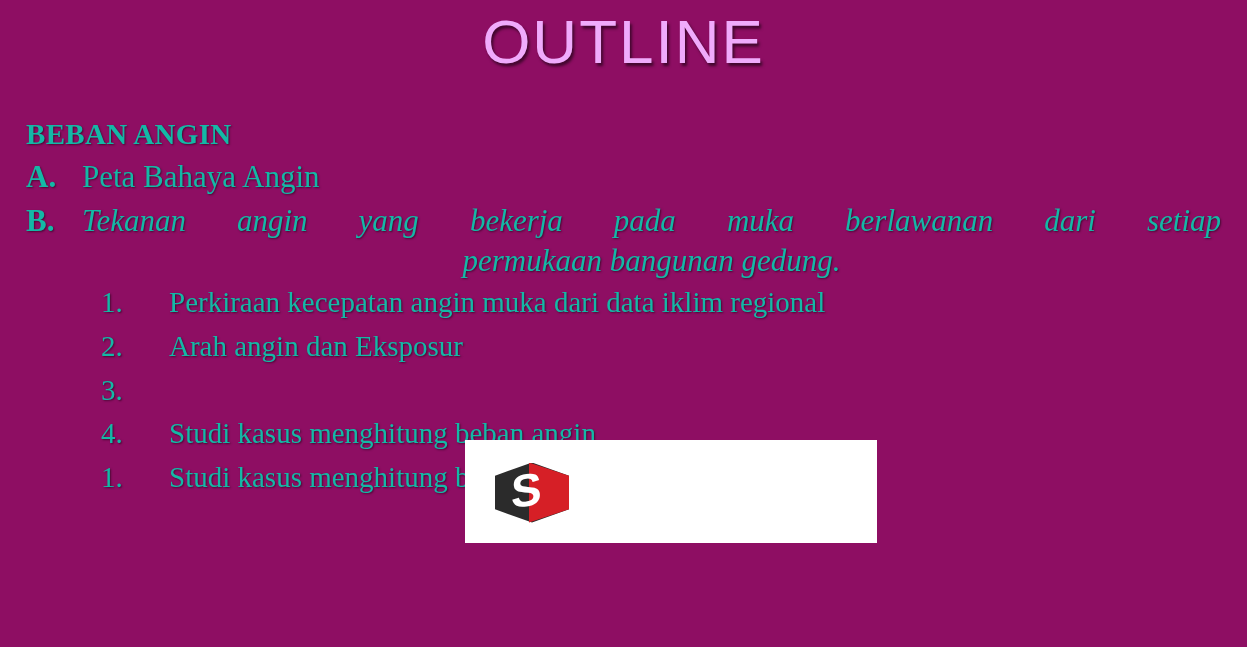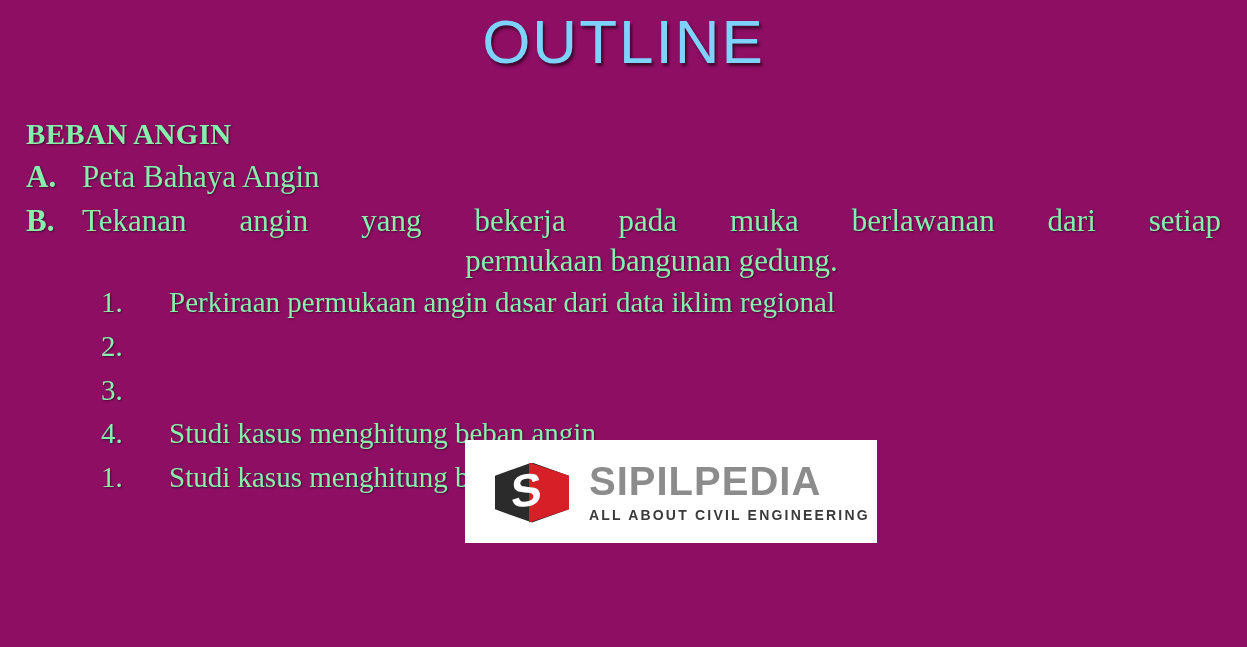--- a/index.html
+++ b/index.html
@@ -20,32 +20,32 @@
     height: 647px;
     background: #8e0e63;
     box-sizing: border-box;
   }
   .slide-title {
     text-align: center;
     font-family: "Liberation Sans", sans-serif;
     font-size: 62px;
     font-weight: normal;
     letter-spacing: 2px;
-    color: #7dd3fc;
+    color: #f0abfc;
     text-shadow: 2px 3px 3px rgba(0,0,0,0.55);
     margin: 8px 0 0 0;
     line-height: 1.1;
   }
   .content {
     position: absolute;
     top: 110px;
     left: 0;
     right: 0;
     padding: 0 26px 0 26px;
-    color: #86efac;
+    color: #14b8a6;
   }
   .lvl-head {
     font-size: 29px;
     font-weight: bold;
     letter-spacing: 0.3px;
     margin: 0 0 6px 0;
     text-shadow: 1px 1px 2px rgba(0,0,0,0.5);
     line-height: 1.15;
   }
   .lvl-a {
@@ -58,20 +58,21 @@
   .lvl-a .marker {
     width: 56px;
     flex: 0 0 56px;
     font-weight: bold;
   }
   .lvl-a .text {
     flex: 1 1 auto;
   }
   .justify .text {
     text-align: justify;
+    font-style: italic;
   }
   .justify .text > span {
     display: block;
   }
   .lvl-num {
     display: flex;
     font-size: 29px;
     margin: 0 0 6px 0;
     line-height: 1.3;
     padding-left: 75px;
@@ -182,25 +183,26 @@
     <div class="lvl-a justify">
       <span class="marker">B.</span>
       <span class="text">
         <span style="text-align: justify; text-align-last: justify;">Tekanan angin yang bekerja pada muka berlawanan dari setiap</span>
         <span style="text-align: center;">permukaan bangunan gedung.</span>
       </span>
     </div>
 
     <div class="lvl-num">
       <span class="marker">1.</span>
-      <span class="text">Perkiraan permukaan angin dasar dari data iklim regional</span>
+      <span class="text">Perkiraan kecepatan angin muka dari data iklim regional</span>
     </div>
 
     <div class="lvl-num">
       <span class="marker">2.</span>
+      <span class="text">Arah angin dan Eksposur</span>
     </div>
 
     <div class="lvl-num">
       <span class="marker">3.</span>
     </div>
 
     <div class="lvl-num">
       <span class="marker">4.</span>
       <span class="text">Studi kasus menghitung beban angin</span>
     </div>
@@ -212,19 +214,15 @@
     </div>
 
   </div>
 
   <div class="watermark">
     <div class="wm-logo">
       <div class="wm-cube-body"></div>
       <div class="wm-cube-red"></div>
       <div class="wm-s">S</div>
     </div>
-    <div class="wm-text">
-      <div class="wm-title">SIPILPEDIA</div>
-      <div class="wm-sub">ALL ABOUT CIVIL ENGINEERING</div>
-    </div>
   </div>
 
 </div>
 
 </body></html>

